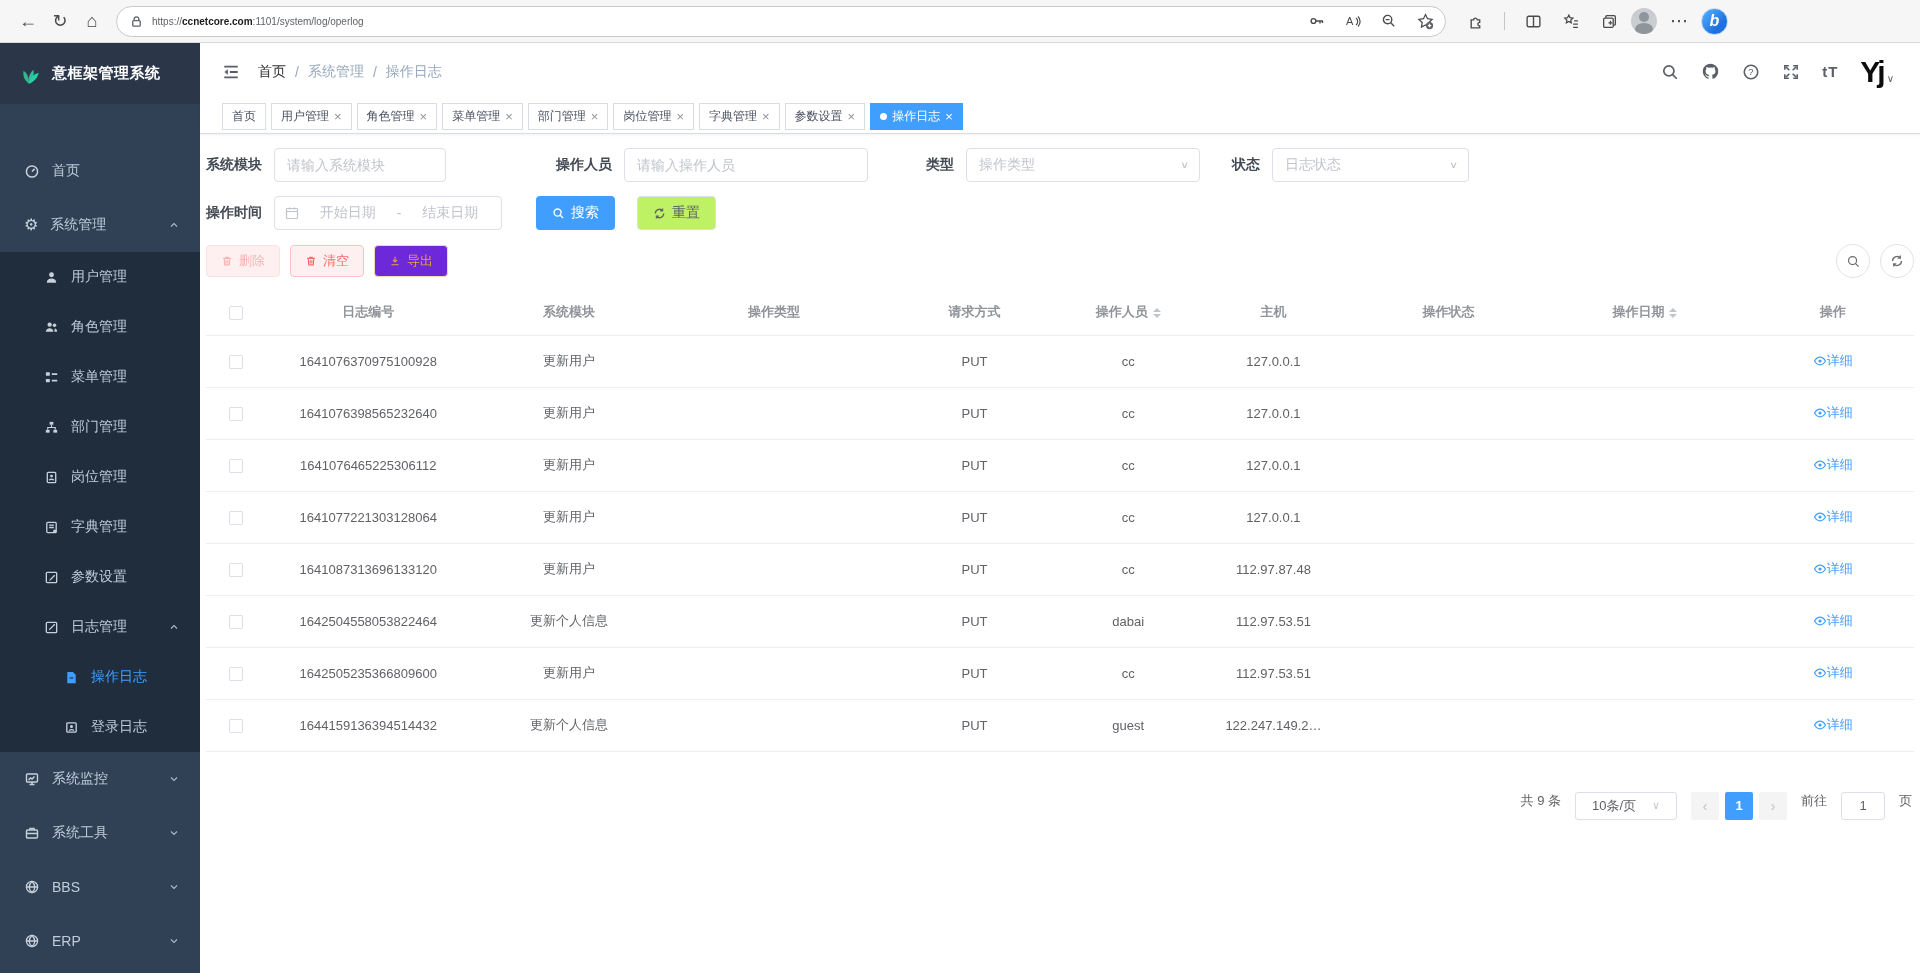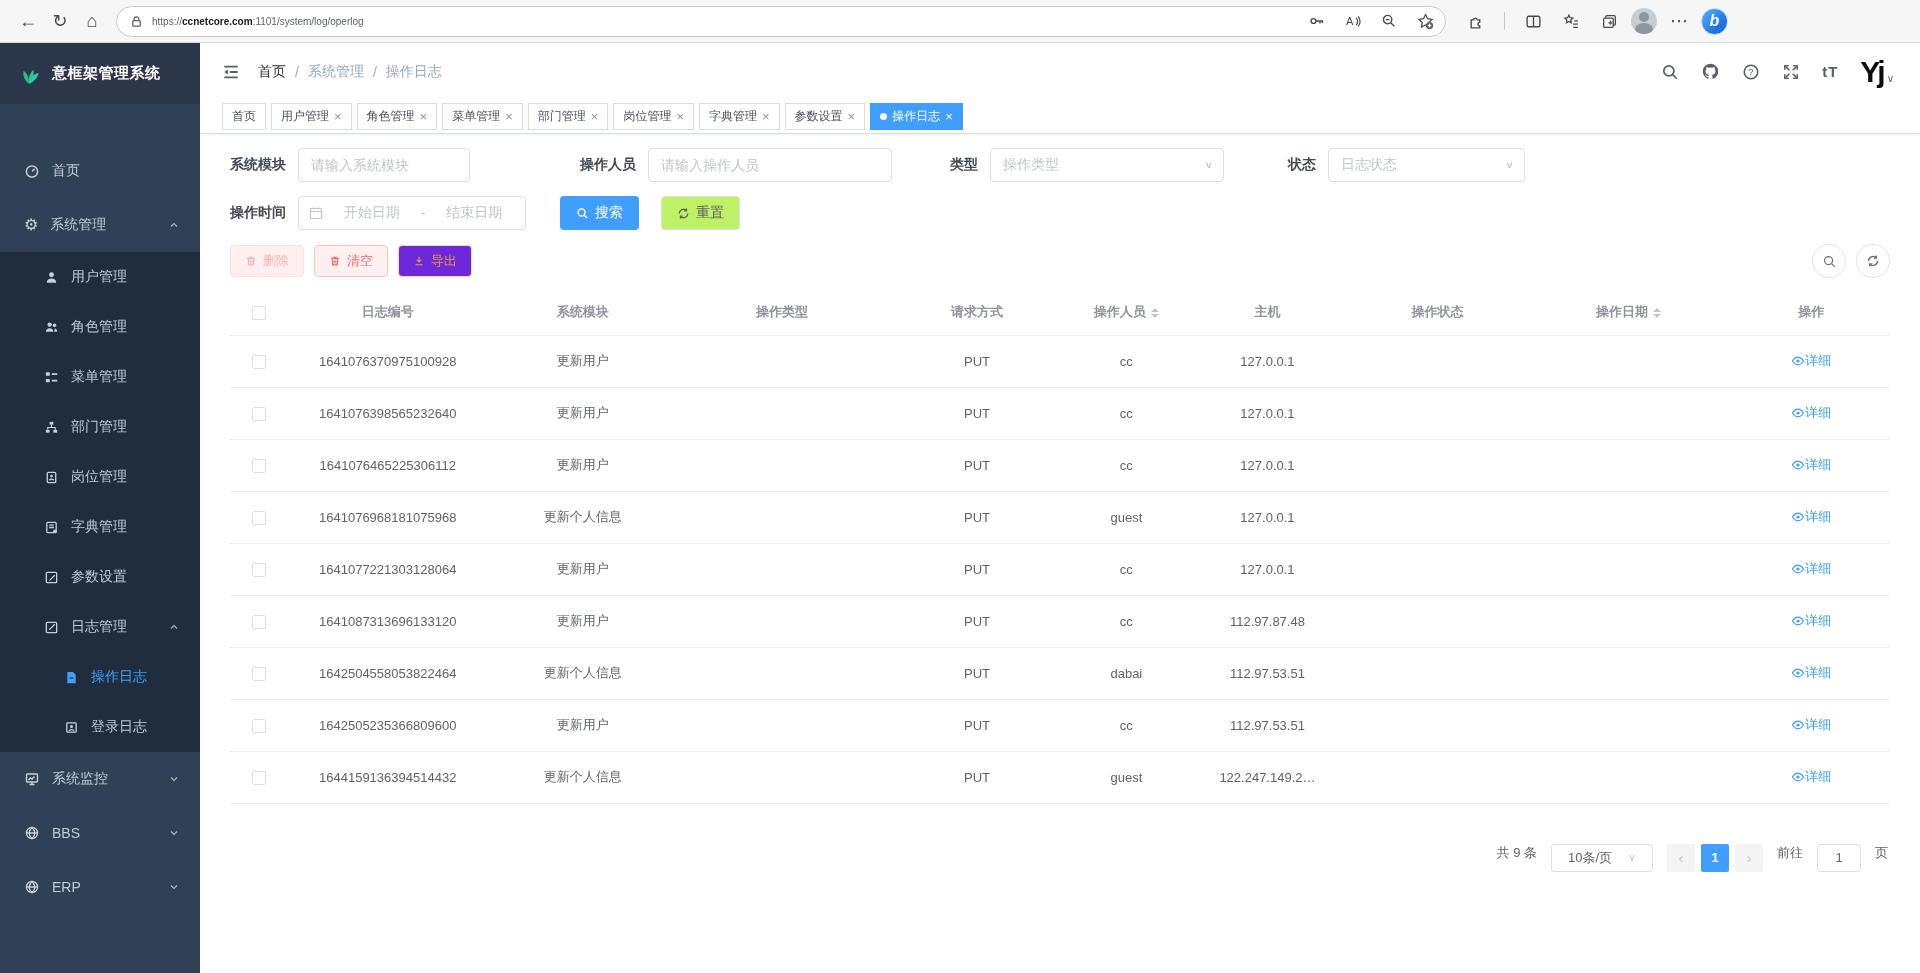--- a/index.html
+++ b/index.html
@@ -51,21 +51,21 @@
 
 
 .tags{height:34px;display:flex;align-items:center;gap:5px;padding:0 22px;border-bottom:1px solid #d8dce5;box-shadow:0 1px 3px 0 rgba(0,0,0,.06)}
 .tag{height:27px;display:inline-flex;align-items:center;gap:5px;padding:0 9px;background:#fff;border:1px solid #d8dce5;color:#495060;font-size:12px;cursor:pointer;white-space:nowrap}
 .tag .x{font-size:13px;color:#90939b;cursor:pointer;line-height:1}
 .tag.active{background:#409EFF;border-color:#409EFF;color:#fff}
 .tag.active .x{color:#fff}
 .dot{width:7px;height:7px;border-radius:50%;background:#fff;flex:none}
 
 
-.content{flex:1;padding:14px 30px 0;min-width:0}
+.content{flex:1;padding:14px 6px 0;min-width:0}
 .frow{display:flex;align-items:center;margin-bottom:14px}
 .flabel{font-size:14px;font-weight:700;color:#434a54;margin-right:12px;white-space:nowrap}
 .inp{height:34px;border:1px solid #dcdfe6;border-radius:4px;padding:0 12px;font-size:14px;color:#606266;background:#fff;outline:none}
 .inp::placeholder{color:#c0c4cc}
 .sel{height:34px;border:1px solid #dcdfe6;border-radius:4px;padding:0 10px 0 12px;font-size:14px;color:#c0c4cc;background:#fff;display:inline-flex;align-items:center;justify-content:space-between;cursor:pointer}
 .sel .car{color:#c0c4cc;font-size:12px;transform:scaleY(.8)}
 .drange{width:228px;height:34px;border:1px solid #dcdfe6;border-radius:4px;background:#fff;display:inline-flex;align-items:center;gap:8px;padding:0 10px;font-size:14px;color:#c0c4cc;cursor:pointer}
 .drange .ph{flex:1;text-align:center}
 .btn{height:34px;padding:0 15px;border-radius:4px;border:1px solid transparent;font-size:14px;display:inline-flex;align-items:center;gap:6px;cursor:pointer;white-space:nowrap}
 .btn-primary{background:#409EFF;color:#fff}
@@ -301,20 +301,30 @@
         <svg class="icn" width="16" height="16" viewBox="0 0 16 16" fill="none" stroke="currentColor" stroke-width="1.4">
             <rect x="2.5" y="3" width="11" height="8" rx="1"></rect>
             <path d="M8 11v2M5.5 13.5h5M4.5 9l2-2 1.5 1 2.5-2.5"></path>
           </svg>
         <span>系统监控</span>
         <svg class="chev" width="12" height="12" viewBox="0 0 16 16" fill="none" stroke="currentColor" stroke-width="1.6">
             <path d="M4 6l4 4 4-4"></path>
           </svg>
       </div>
 
+      <div class="s-item lv0">
+        <svg class="icn" width="16" height="16" viewBox="0 0 16 16" fill="none" stroke="currentColor" stroke-width="1.4">
+            <rect x="2.5" y="5" width="11" height="8" rx="1"></rect>
+            <path d="M6 5V3.5h4V5M2.5 8.5h11"></path>
+          </svg>
+        <span>系统工具</span>
+        <svg class="chev" width="12" height="12" viewBox="0 0 16 16" fill="none" stroke="currentColor" stroke-width="1.6">
+            <path d="M4 6l4 4 4-4"></path>
+          </svg>
+      </div>
 
       <div class="s-item lv0">
         <svg class="icn" width="16" height="16" viewBox="0 0 16 16" fill="none" stroke="currentColor" stroke-width="1.3">
             <circle cx="8" cy="8" r="5.6"></circle>
             <path d="M2.4 8h11.2M8 2.4c-3.8 3.5-3.8 7.7 0 11.2 3.8-3.5 3.8-7.7 0-11.2z"></path>
           </svg>
         <span>BBS</span>
         <svg class="chev" width="12" height="12" viewBox="0 0 16 16" fill="none" stroke="currentColor" stroke-width="1.6">
             <path d="M4 6l4 4 4-4"></path>
           </svg>
@@ -429,21 +439,21 @@
       <div class="frow">
         <span class="flabel">系统模块</span>
         <input class="inp" style="width: 172px;" placeholder="请输入系统模块">
         <span class="flabel" style="margin-left:110px">操作人员</span>
         <input class="inp" style="width: 244px;" placeholder="请输入操作人员">
         <span class="flabel" style="margin-left:58px">类型</span>
         <div class="sel" style="width:234px">
             <span>操作类型</span>
             <span class="car">∨</span>
           </div>
-        <span class="flabel" style="margin-left:64px">状态</span>
+        <span class="flabel" style="margin-left:32px">状态</span>
         <div class="sel" style="width:197px">
             <span>日志状态</span>
             <span class="car">∨</span>
           </div>
       </div>
 
       <div class="frow">
         <span class="flabel">操作时间</span>
         <div class="drange">
           <svg width="14" height="14" viewBox="0 0 14 14" fill="none" stroke="#c0c4cc" stroke-width="1.2">
@@ -586,126 +596,108 @@
             <td><span class="detail">
                   <svg width="14" height="14" viewBox="0 0 14 14">
                     <path d="M1.5 7s2.3-3.8 5.5-3.8S12.5 7 12.5 7 10.2 10.8 7 10.8 1.5 7 1.5 7z" fill="none" stroke="#409EFF" stroke-width="1.2"></path>
                     <circle cx="7" cy="7" r="1.6" fill="#409EFF"></circle>
                   </svg>
                   <span>详细</span>
                 </span></td>
           </tr>
           <tr>
             <td><span class="cb"></span></td>
-            <td>1641076968181075968</td>
-            <td>更新个人信息</td>
+            <td>1641077221303128064</td>
+            <td>更新用户</td>
             <td></td>
             <td>PUT</td>
-            <td>guest</td>
+            <td>cc</td>
             <td>127.0.0.1</td>
             <td></td>
             <td></td>
             <td><span class="detail">
                   <svg width="14" height="14" viewBox="0 0 14 14">
                     <path d="M1.5 7s2.3-3.8 5.5-3.8S12.5 7 12.5 7 10.2 10.8 7 10.8 1.5 7 1.5 7z" fill="none" stroke="#409EFF" stroke-width="1.2"></path>
                     <circle cx="7" cy="7" r="1.6" fill="#409EFF"></circle>
                   </svg>
                   <span>详细</span>
                 </span></td>
           </tr>
           <tr>
             <td><span class="cb"></span></td>
-            <td>1641077221303128064</td>
+            <td>1641087313696133120</td>
             <td>更新用户</td>
             <td></td>
             <td>PUT</td>
             <td>cc</td>
-            <td>127.0.0.1</td>
+            <td>112.97.87.48</td>
             <td></td>
             <td></td>
             <td><span class="detail">
                   <svg width="14" height="14" viewBox="0 0 14 14">
                     <path d="M1.5 7s2.3-3.8 5.5-3.8S12.5 7 12.5 7 10.2 10.8 7 10.8 1.5 7 1.5 7z" fill="none" stroke="#409EFF" stroke-width="1.2"></path>
                     <circle cx="7" cy="7" r="1.6" fill="#409EFF"></circle>
                   </svg>
                   <span>详细</span>
                 </span></td>
           </tr>
           <tr>
             <td><span class="cb"></span></td>
-            <td>1641087313696133120</td>
-            <td>更新用户</td>
+            <td>1642504558053822464</td>
+            <td>更新个人信息</td>
             <td></td>
             <td>PUT</td>
-            <td>cc</td>
-            <td>112.97.87.48</td>
+            <td>dabai</td>
+            <td>112.97.53.51</td>
             <td></td>
             <td></td>
             <td><span class="detail">
                   <svg width="14" height="14" viewBox="0 0 14 14">
                     <path d="M1.5 7s2.3-3.8 5.5-3.8S12.5 7 12.5 7 10.2 10.8 7 10.8 1.5 7 1.5 7z" fill="none" stroke="#409EFF" stroke-width="1.2"></path>
                     <circle cx="7" cy="7" r="1.6" fill="#409EFF"></circle>
                   </svg>
                   <span>详细</span>
                 </span></td>
           </tr>
           <tr>
             <td><span class="cb"></span></td>
-            <td>1642504558053822464</td>
-            <td>更新个人信息</td>
+            <td>1642505235366809600</td>
+            <td>更新用户</td>
             <td></td>
             <td>PUT</td>
-            <td>dabai</td>
+            <td>cc</td>
             <td>112.97.53.51</td>
             <td></td>
             <td></td>
             <td><span class="detail">
                   <svg width="14" height="14" viewBox="0 0 14 14">
                     <path d="M1.5 7s2.3-3.8 5.5-3.8S12.5 7 12.5 7 10.2 10.8 7 10.8 1.5 7 1.5 7z" fill="none" stroke="#409EFF" stroke-width="1.2"></path>
                     <circle cx="7" cy="7" r="1.6" fill="#409EFF"></circle>
                   </svg>
                   <span>详细</span>
                 </span></td>
           </tr>
           <tr>
             <td><span class="cb"></span></td>
-            <td>1642505235366809600</td>
-            <td>更新用户</td>
+            <td>1644159136394514432</td>
+            <td>更新个人信息</td>
             <td></td>
             <td>PUT</td>
-            <td>cc</td>
-            <td>112.97.53.51</td>
+            <td>guest</td>
+            <td>122.247.149.2…</td>
             <td></td>
             <td></td>
             <td><span class="detail">
                   <svg width="14" height="14" viewBox="0 0 14 14">
                     <path d="M1.5 7s2.3-3.8 5.5-3.8S12.5 7 12.5 7 10.2 10.8 7 10.8 1.5 7 1.5 7z" fill="none" stroke="#409EFF" stroke-width="1.2"></path>
                     <circle cx="7" cy="7" r="1.6" fill="#409EFF"></circle>
                   </svg>
                   <span>详细</span>
                 </span></td>
           </tr>
-          <tr>
-            <td><span class="cb"></span></td>
-            <td>1644159136394514432</td>
-            <td>更新个人信息</td>
-            <td></td>
-            <td>PUT</td>
-            <td>guest</td>
-            <td>122.247.149.2…</td>
-            <td></td>
-            <td></td>
-            <td><span class="detail">
-                  <svg width="14" height="14" viewBox="0 0 14 14">
-                    <path d="M1.5 7s2.3-3.8 5.5-3.8S12.5 7 12.5 7 10.2 10.8 7 10.8 1.5 7 1.5 7z" fill="none" stroke="#409EFF" stroke-width="1.2"></path>
-                    <circle cx="7" cy="7" r="1.6" fill="#409EFF"></circle>
-                  </svg>
-                  <span>详细</span>
-                </span></td>
-          </tr>
         </tbody>
       </table>
 
       <div class="pag">
         <span>共 9 条</span>
         <div class="psel">
           <span>10条/页</span>
           <span class="car">∨</span>
         </div>
         <div class="pgroup">

